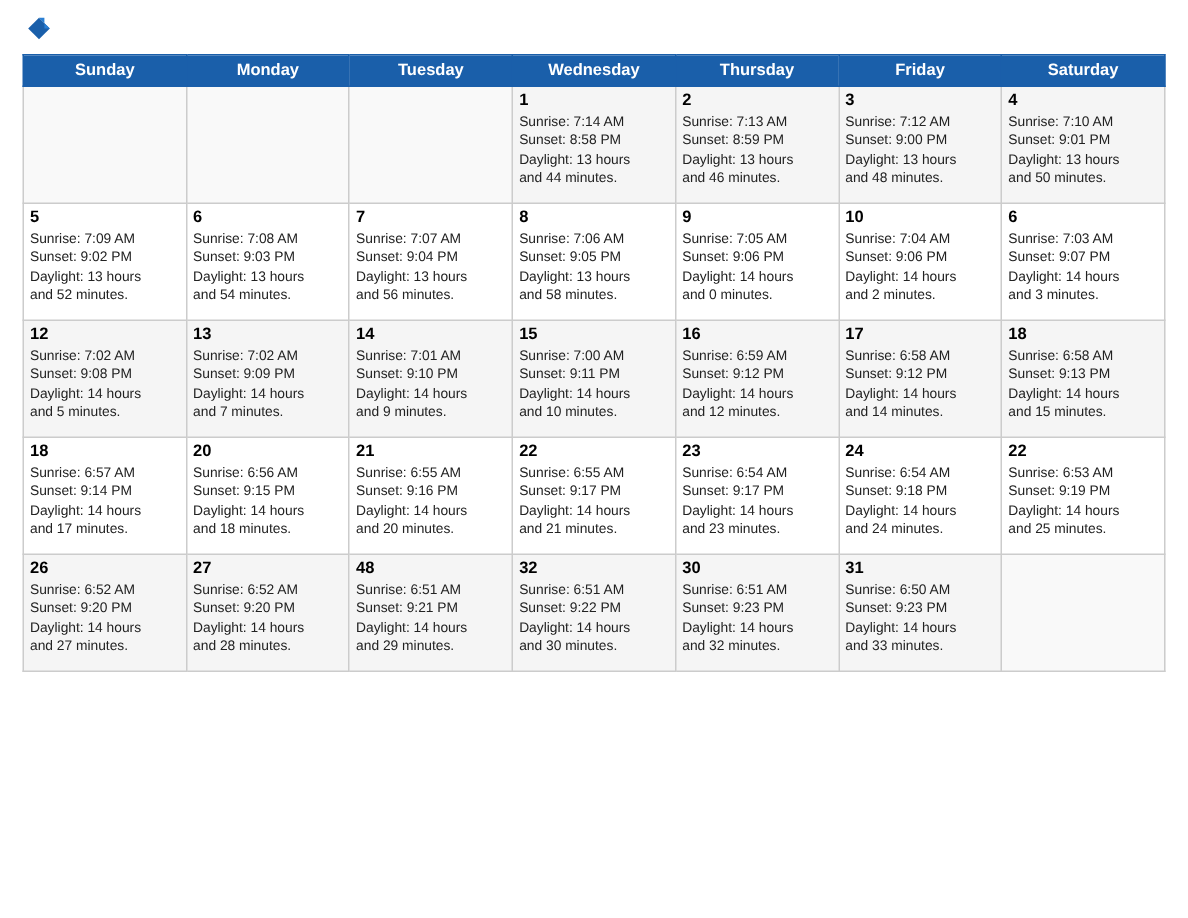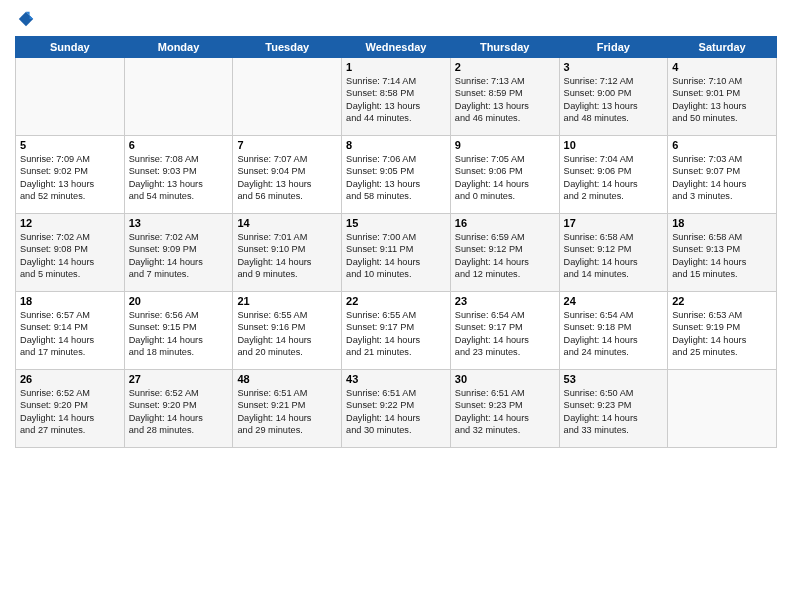--- a/index.html
+++ b/index.html
@@ -242,28 +242,28 @@
           </td>
           <td>
             <div class="day-num">27</div>
             <div class="day-info">Sunrise: 6:52 AM<br>Sunset: 9:20 PM<br>Daylight: 14 hours<br>and 28 minutes.</div>
           </td>
           <td>
             <div class="day-num">48</div>
             <div class="day-info">Sunrise: 6:51 AM<br>Sunset: 9:21 PM<br>Daylight: 14 hours<br>and 29 minutes.</div>
           </td>
           <td>
-            <div class="day-num">43</div>
+            <div class="day-num">32</div>
             <div class="day-info">Sunrise: 6:51 AM<br>Sunset: 9:22 PM<br>Daylight: 14 hours<br>and 30 minutes.</div>
           </td>
           <td>
             <div class="day-num">30</div>
             <div class="day-info">Sunrise: 6:51 AM<br>Sunset: 9:23 PM<br>Daylight: 14 hours<br>and 32 minutes.</div>
           </td>
           <td>
-            <div class="day-num">53</div>
+            <div class="day-num">31</div>
             <div class="day-info">Sunrise: 6:50 AM<br>Sunset: 9:23 PM<br>Daylight: 14 hours<br>and 33 minutes.</div>
           </td>
           <td class="empty-cell"></td>
         </tr>
       </tbody>
   </table>
 </div>
 
 </body></html>

